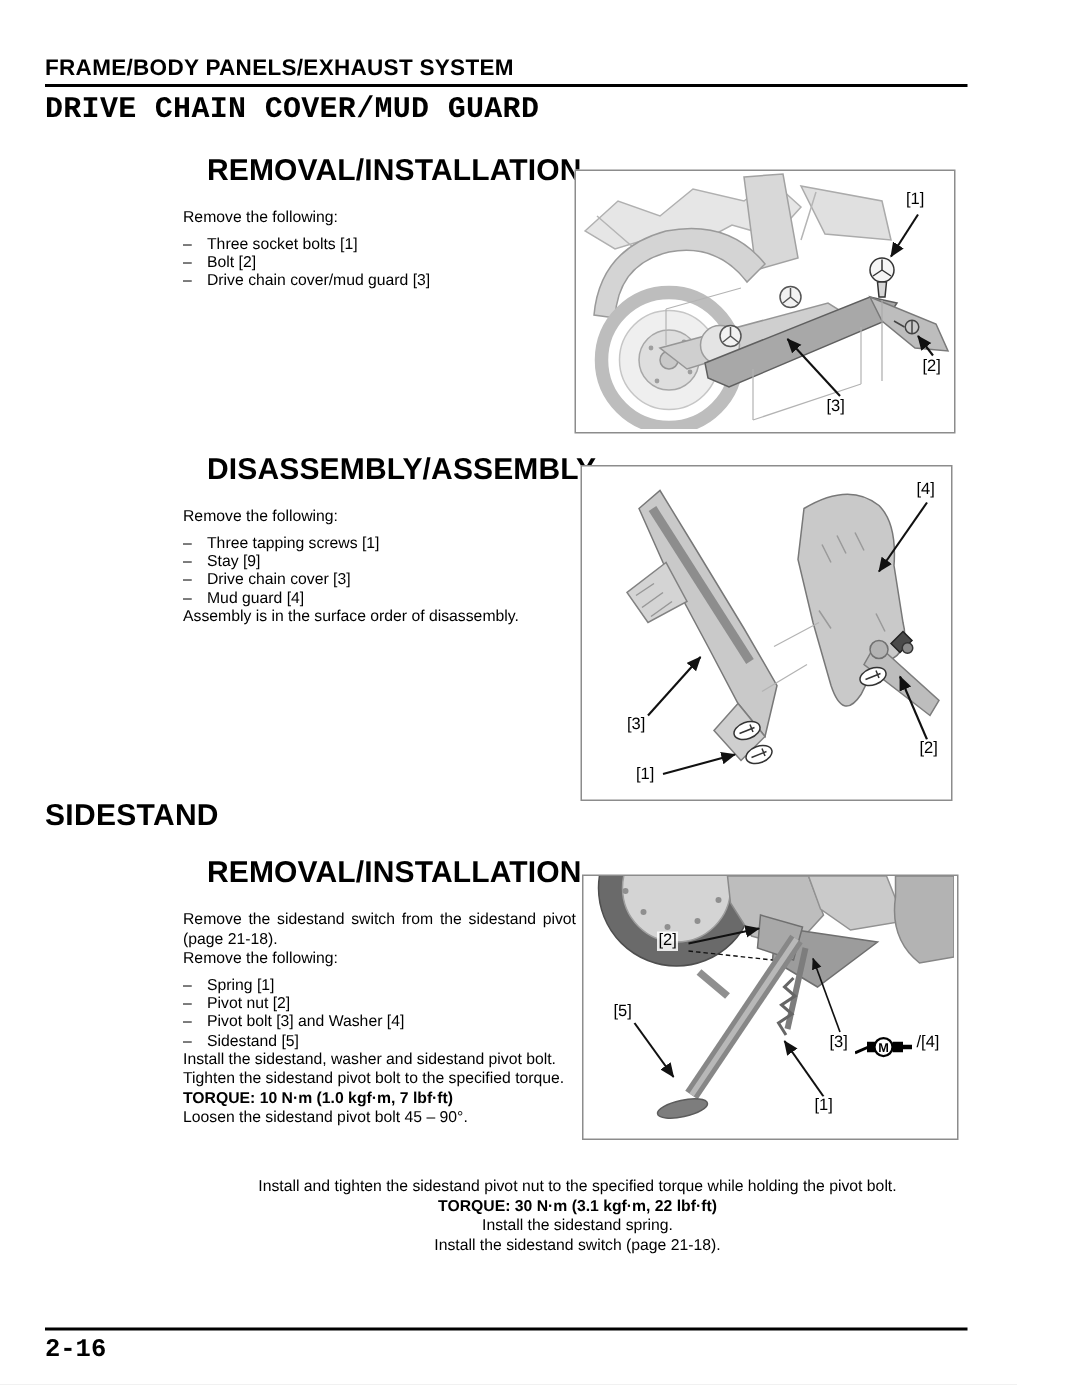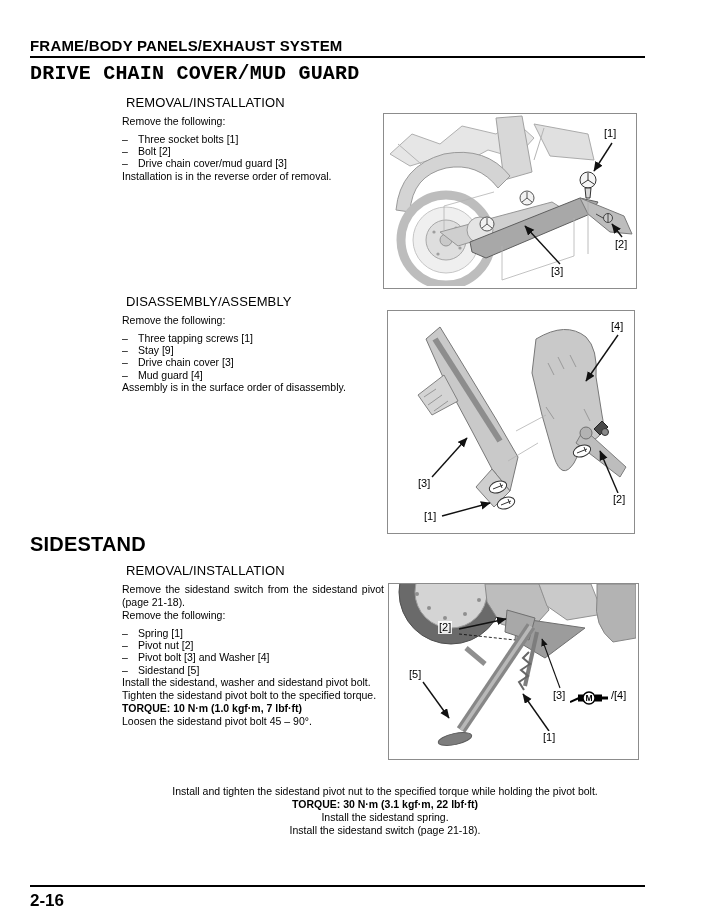--- a/index.html
+++ b/index.html
@@ -5,27 +5,27 @@
   html,body{margin:0;padding:0;background:#e8e8e8;}
   .page{position:relative;width:713px;height:923px;margin:0 auto;background:#ffffff;overflow:hidden;
         font-family:"Liberation Sans",sans-serif;color:#000;}
   .running-header{position:absolute;left:30px;top:37px;font-size:15px;font-weight:700;letter-spacing:.2px;}
   .rule{position:absolute;background:#000;height:2px;}
   #hdr-rule{left:30px;top:56px;width:615px;}
   #ftr-rule{left:30px;top:885px;width:615px;}
   .h1{position:absolute;left:30px;font-size:20px;font-weight:700;letter-spacing:.2px;}
   #title1{top:62px;font-family:Liberation Mono, monospace;}
   #title2{top:533px;}
-  .pageno{position:absolute;left:30px;top:891px;font-size:17px;font-weight:700;}
+  .pageno{position:absolute;left:30px;top:891px;font-size:17px;font-weight:700;font-family:Liberation Mono, monospace;}
   .sec{position:absolute;left:122px;width:260px;font-size:10.5px;line-height:13px;}
   #sec1{top:90px;}
   #sec2{top:289px;}
   #sec3{top:558px;width:262px;}
   #sec3b{top:785px;width:526px;text-align:center;}
-  .sec h3{font-size:13px;font-weight:400;margin:4px;line-height:17px;letter-spacing:.1px;}
+  .sec h3{font-size:20px;font-weight:700;margin:16px;line-height:17px;letter-spacing:.1px;}
   .sec p{margin:0;}
   .just{text-align:justify;}
   .torque{font-weight:700;}
   .mt4{margin-top:4px;}.mt5{margin-top:5px;}.mt6{margin-top:6px;}
   .mt7{margin-top:7px;}.mt8{margin-top:8px;}
   .list{margin-top:5px;}
   .li{display:flex;line-height:12.2px;}
   .mk{width:16px;flex:none;}
   .fig{position:absolute;border:1px solid #8c8c8c;background:#fff;}
   #fig1{left:383px;top:113px;width:252px;height:174px;}
@@ -63,21 +63,20 @@
         </div>
       <div class="li">
           <span class="mk">–</span>
           <span>Bolt [2]</span>
         </div>
       <div class="li">
           <span class="mk">–</span>
           <span>Drive chain cover/mud guard [3]</span>
         </div>
     </div>
-    <p class="mt5">Installation is in the reverse order of removal.</p>
   </div>
 
   <div class="fig" id="fig1">
     <svg width="250" height="172" viewBox="0 0 250 172">
       <defs>
         <marker id="a1" markerWidth="8" markerHeight="8" refX="6.5" refY="3" orient="auto">
             <path d="M0,0 L7,3 L0,6 Z" fill="#111"></path>
           </marker>
       </defs>
 

